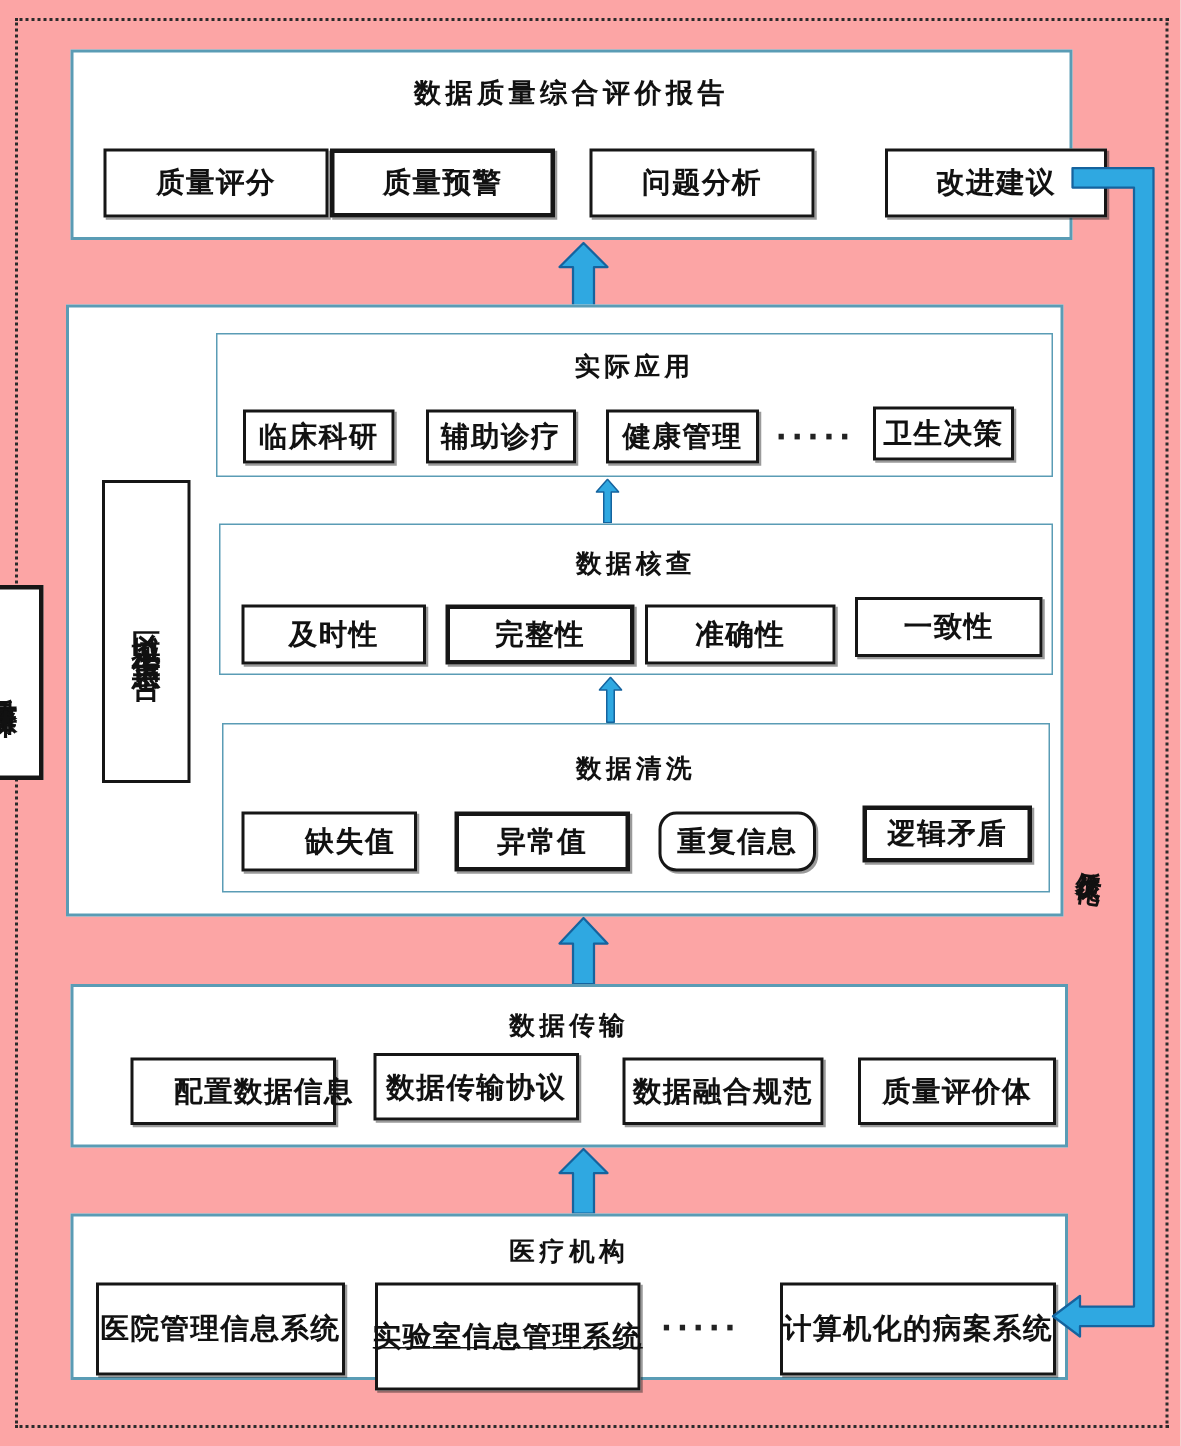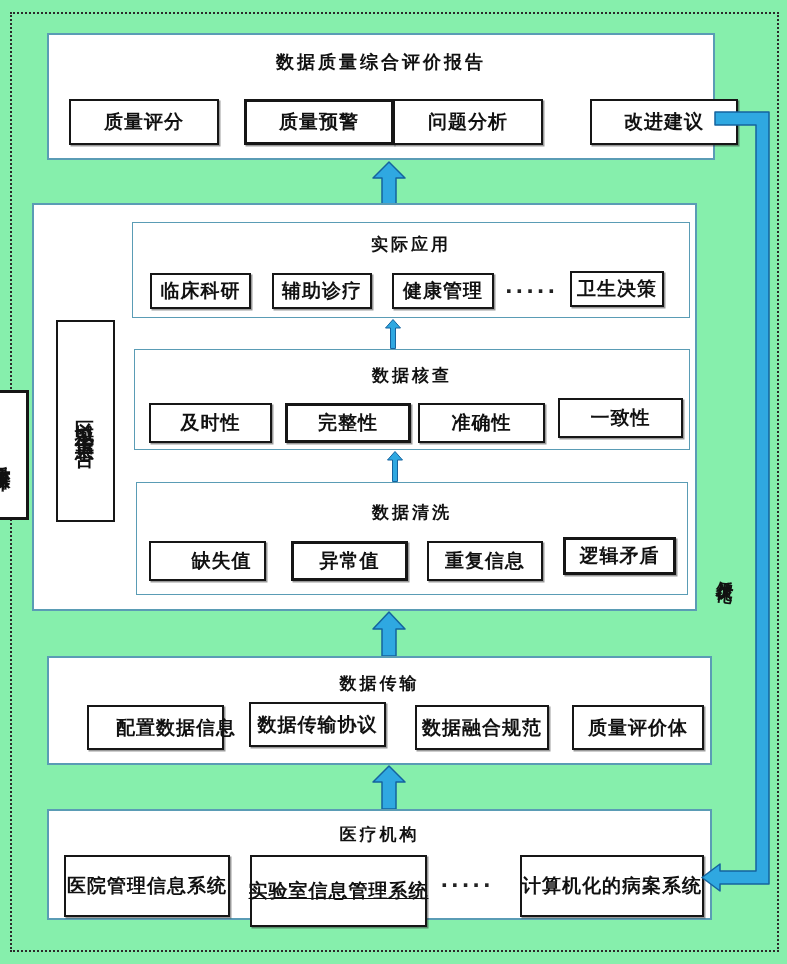--- a/index.html
+++ b/index.html
@@ -1,17 +1,17 @@
 <!DOCTYPE html>
 <html><head>
 <meta charset="utf-8">
 <style>
   html,body{margin:0;padding:0;background:#f2f2f2;}
   #canvas{
-    position:relative;width:787px;height:964px;background:#86efac;
+    position:relative;width:787px;height:964px;background:#fca5a5;
     font-family:"DejaVu Sans",sans-serif;color:#111;overflow:hidden;
   }
   .dashed-frame{
     position:absolute;left:10px;top:12px;width:765px;height:936px;
     border:2px dotted #2b2b2b;background:transparent;
   }
   .container{
     position:absolute;background:#ffffff;border:2px solid #5a9cb5;box-sizing:border-box;
   }
   .ctitle{
@@ -47,30 +47,30 @@
 </head>
 <body>
 
 <div id="canvas">
 
   <div class="dashed-frame"></div>
 
   <div class="container" style="left:47px;top:33px;width:668px;height:127px;">
     <div class="ctitle" style="top:15px;font-size:18px;">数据质量综合评价报告</div>
     <div class="sbox" style="left:20px;top:64px;width:150px;height:46px;">质量评分</div>
-    <div class="sbox" style="left:195px;top:64px;width:150px;height:46px;border-width:3px;">质量预警</div>
+    <div class="sbox" style="left:171px;top:64px;width:150px;height:46px;border-width:3px;">质量预警</div>
     <div class="sbox" style="left:344px;top:64px;width:150px;height:46px;">问题分析</div>
     <div class="sbox" style="left:505px;top:64px;width:148px;height:46px;margin-left:36px;">改进建议</div>
   </div>
 
   <svg style="left:372px;top:161px;" width="34" height="45" viewBox="0 0 34 45">
     <polygon points="17,1 33,17 24,17 24,44 10,44 10,17 1,17" fill="#2fa8e1" stroke="#15639e" stroke-width="1.5" stroke-linejoin="round"></polygon>
   </svg>
 
-  <div class="container" style="left:32px;top:203px;width:665px;height:408px;">
+  <div class="container" style="left:44px;top:203px;width:665px;height:408px;">
 
     <div class="vbox" style="left:22px;top:115px;width:59px;height:202px;border-width:2px;">
       <div class="vtext">区域卫生信息平台</div>
     </div>
 
     <div class="container" style="left:98px;top:17px;width:558px;height:96px;border-width:1.5px;">
       <div class="ctitle" style="top:10px;">实际应用</div>
       <div class="sbox" style="left:17px;top:50px;width:101px;height:36px;">临床科研</div>
       <div class="sbox" style="left:139px;top:50px;width:100px;height:36px;">辅助诊疗</div>
       <div class="sbox" style="left:259px;top:50px;width:102px;height:36px;">健康管理</div>
@@ -91,21 +91,21 @@
     </div>
 
     <svg style="left:353px;top:246px;" width="16" height="31" viewBox="0 0 16 31">
       <polygon points="8,0.5 15.5,9 10.5,9 10.5,30.5 5.5,30.5 5.5,9 0.5,9" fill="#2fa8e1" stroke="#15639e" stroke-width="1" stroke-linejoin="round"></polygon>
     </svg>
 
     <div class="container" style="left:102px;top:277px;width:552px;height:113px;border-width:1.5px;">
       <div class="ctitle" style="top:18px;">数据清洗</div>
       <div class="sbox" style="left:12px;top:58px;width:117px;height:40px;padding-left:28px;">缺失值</div>
       <div class="sbox" style="left:154px;top:58px;width:117px;height:40px;border-width:3px;">异常值</div>
-      <div class="sbox" style="left:290px;top:58px;width:116px;height:40px;">重复信息</div>
+      <div class="sbox" style="left:290px;top:58px;width:105px;height:40px;border-radius:12px;">重复信息</div>
       <div class="sbox" style="left:426px;top:54px;width:113px;height:38px;border-width:3px;">逻辑矛盾</div>
     </div>
   </div>
 
   <svg style="left:372px;top:611px;" width="34" height="46" viewBox="0 0 34 46">
     <polygon points="17,1 33,18 24,18 24,45 10,45 10,18 1,18" fill="#2fa8e1" stroke="#15639e" stroke-width="1.5" stroke-linejoin="round"></polygon>
   </svg>
 
   <div class="container" style="left:47px;top:656px;width:665px;height:109px;">
     <div class="ctitle" style="top:14px;">数据传输</div>

